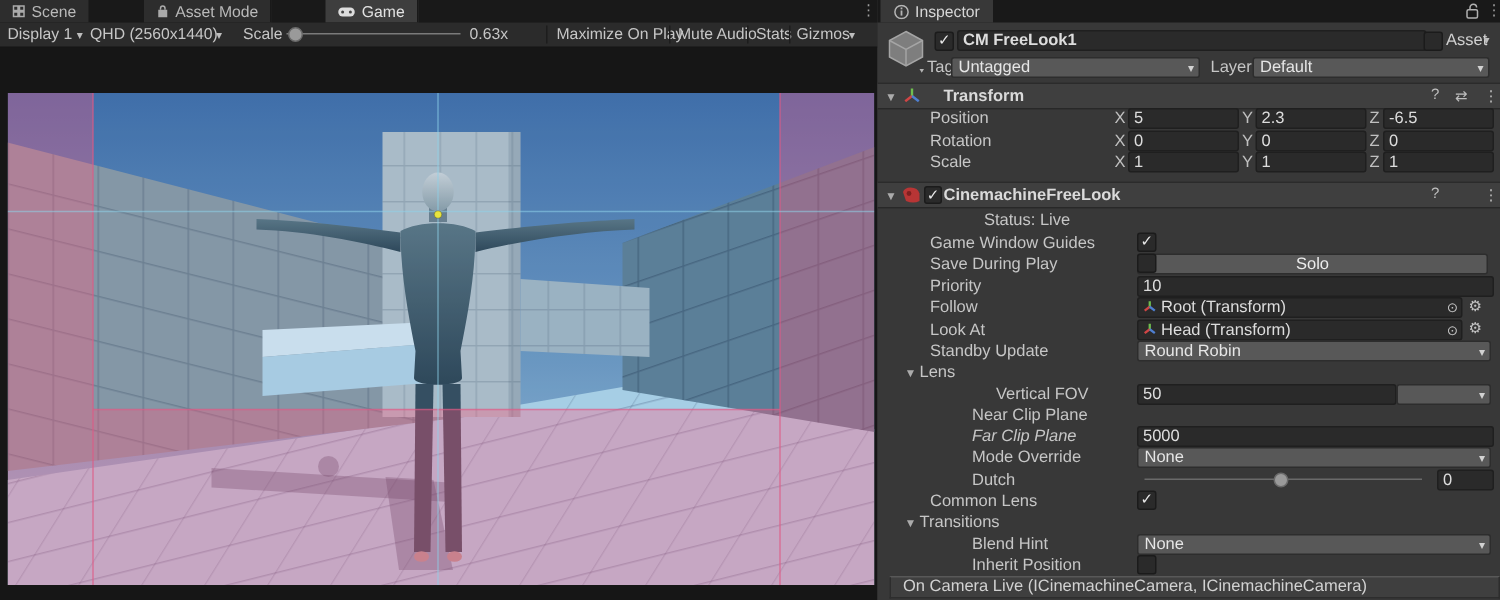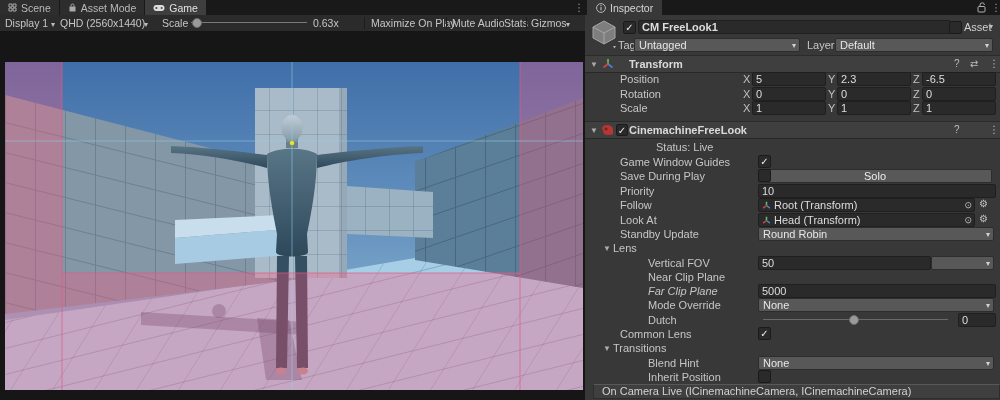--- a/index.html
+++ b/index.html
@@ -2,21 +2,21 @@
 <html><head>
 <meta charset="utf-8">
 <style>
   html,body{margin:0;padding:0;background:#101010;}
   #root{position:relative;width:1000px;height:400px;overflow:hidden;
         font-family:"Liberation Sans",sans-serif;font-size:11px;color:#c8c8c8;
         background:#383838;-webkit-font-smoothing:antialiased;}
   .abs{position:absolute;}
   
   .gamepanel{left:0;top:0;width:585px;height:400px;background:#161616;}
-  .tabbar{left:0;top:0;width:585px;height:15px;background:#191919;display:flex;}
+  .tabbar{left:0;top:0;width:585px;height:15px;background:#191919;display:flex;gap:36px;}
   .tab{height:15px;display:flex;align-items:center;gap:4px;padding:0 8px;
        background:#2d2d2d;color:#b9b9b9;border-right:1px solid #191919;font-size:10.5px;}
   .tab.active{background:#3e3e3e;color:#e2e2e2;}
   .kebab{color:#9f9f9f;font-size:10px;line-height:15px;}
   .toolbar{left:0;top:15px;width:585px;height:16px;background:#2b2b2b;border-bottom:1px solid #151515;}
   .tlabel{position:absolute;top:2px;color:#c6c6c6;font-size:10.5px;white-space:nowrap;}
   .tsep{position:absolute;top:2px;width:1px;height:12px;background:#1d1d1d;}
   .tarr{font-size:8px;color:#bdbdbd;}
   .slider-track{position:absolute;height:1px;background:#7a7a7a;}
   .slider-knob{position:absolute;width:8px;height:8px;border-radius:50%;background:#9a9a9a;border:1px solid #6a6a6a;}
@@ -325,21 +325,21 @@
 
     <div class="lbl" style="left:35px;top:228px;">Standby Update</div>
     <div class="dd" style="left:173px;top:227px;width:216px;">
       <span>Round Robin</span>
       <span class="arr">▾</span>
     </div>
 
     <span class="fold" style="left:18px;top:244px;">▼</span>
     <div class="lbl" style="left:28px;top:242px;">Lens</div>
 
-    <div class="lbl" style="left:63px;top:257px;">Vertical FOV</div>
+    <div class="lbl" style="left:79px;top:257px;">Vertical FOV</div>
     <div class="fld" style="left:173px;top:256px;width:165px;">50</div>
     <div class="dd" style="left:346px;top:256px;width:43px;">
       <span class="arr">▾</span>
     </div>
 
     <div class="lbl" style="left:63px;top:271px;">Near Clip Plane</div>
 
     <div class="lbl" style="left:63px;top:285px;font-style:italic;">Far Clip Plane</div>
     <div class="fld" style="left:173px;top:284px;width:230px;">5000</div>
 

